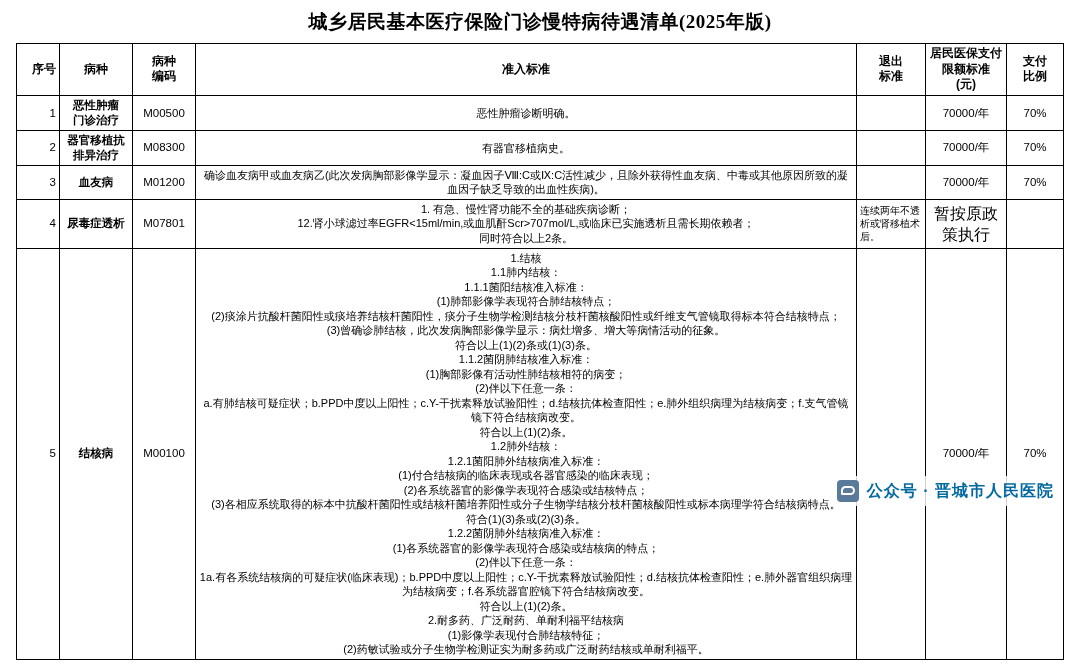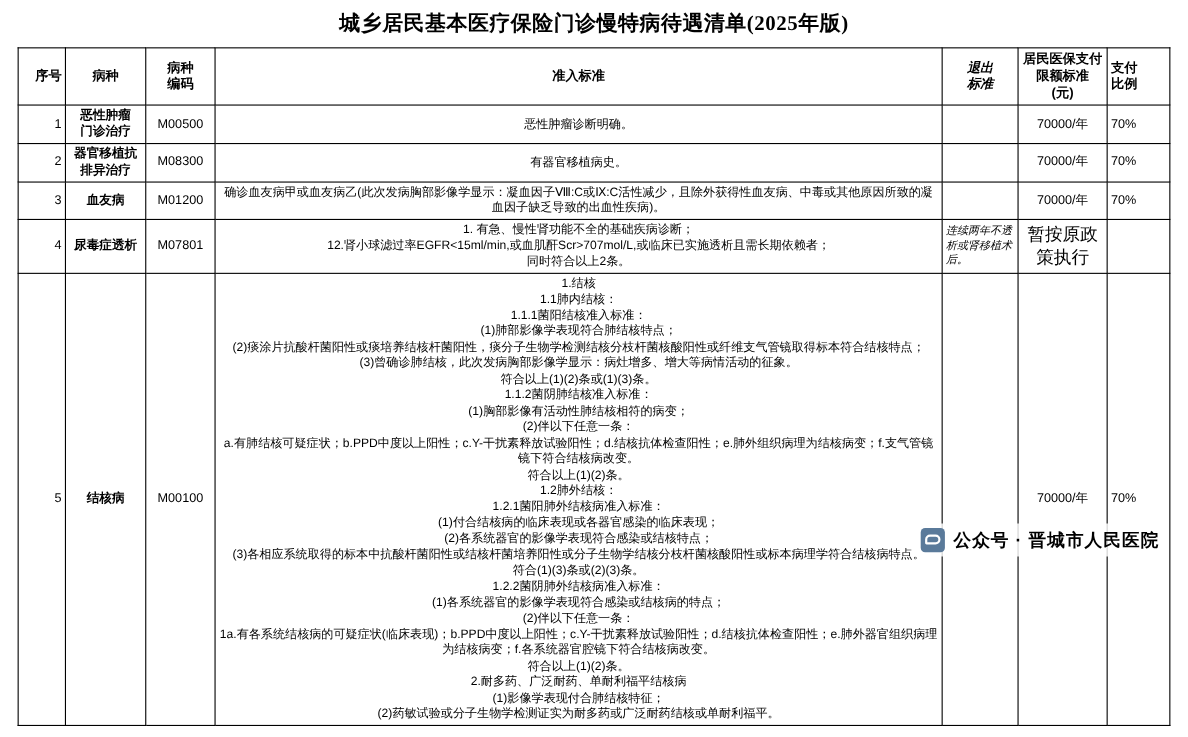--- a/index.html
+++ b/index.html
@@ -47,23 +47,23 @@
     text-align: center;
     font-weight: bold;
     font-size: 12px;
     padding: 5px 2px;
     line-height: 1.25;
   }
   .c-no     { width: 36px;  text-align: right; }
   .c-name   { width: 66px;  text-align: center; }
   .c-code   { width: 56px;  text-align: center; }
   .c-std    { width: auto;  text-align: center; }
-  .c-exit   { width: 62px;  text-align: center; font-style: italic; }
+  .c-exit   { width: 62px;  text-align: center; }
   .c-limit  { width: 74px;  text-align: center; }
-  .c-ratio  { width: 50px;  text-align: left; }
+  .c-ratio  { width: 50px;  text-align: center; }
 
   td.c-std {
     font-size: 11px;
     white-space: pre-line;
     vertical-align: top;
     padding: 3px 4px;
   }
   td.c-name, td.c-code, td.c-no, td.c-exit, td.c-limit, td.c-ratio {
     font-size: 11.5px;
   }
@@ -107,21 +107,21 @@
     position: absolute;
     left: 4px; top: 6px;
     width: 14px; height: 9px;
     border: 2px solid #ffffff;
     border-radius: 7px 7px 7px 2px;
     box-sizing: border-box;
   }
   .wm-text {
     font-size: 16px;
     font-weight: bold;
-    color: #000000;
+    color: #0369a1;
     letter-spacing: 1px;
     font-family: "Liberation Sans", "DejaVu Sans", sans-serif;
   }
 </style>
 </head>
 <body>
 
 <div class="page">
 
   <div class="doc-title">城乡居民基本医疗保险门诊慢特病待遇清单(2025年版)</div>

